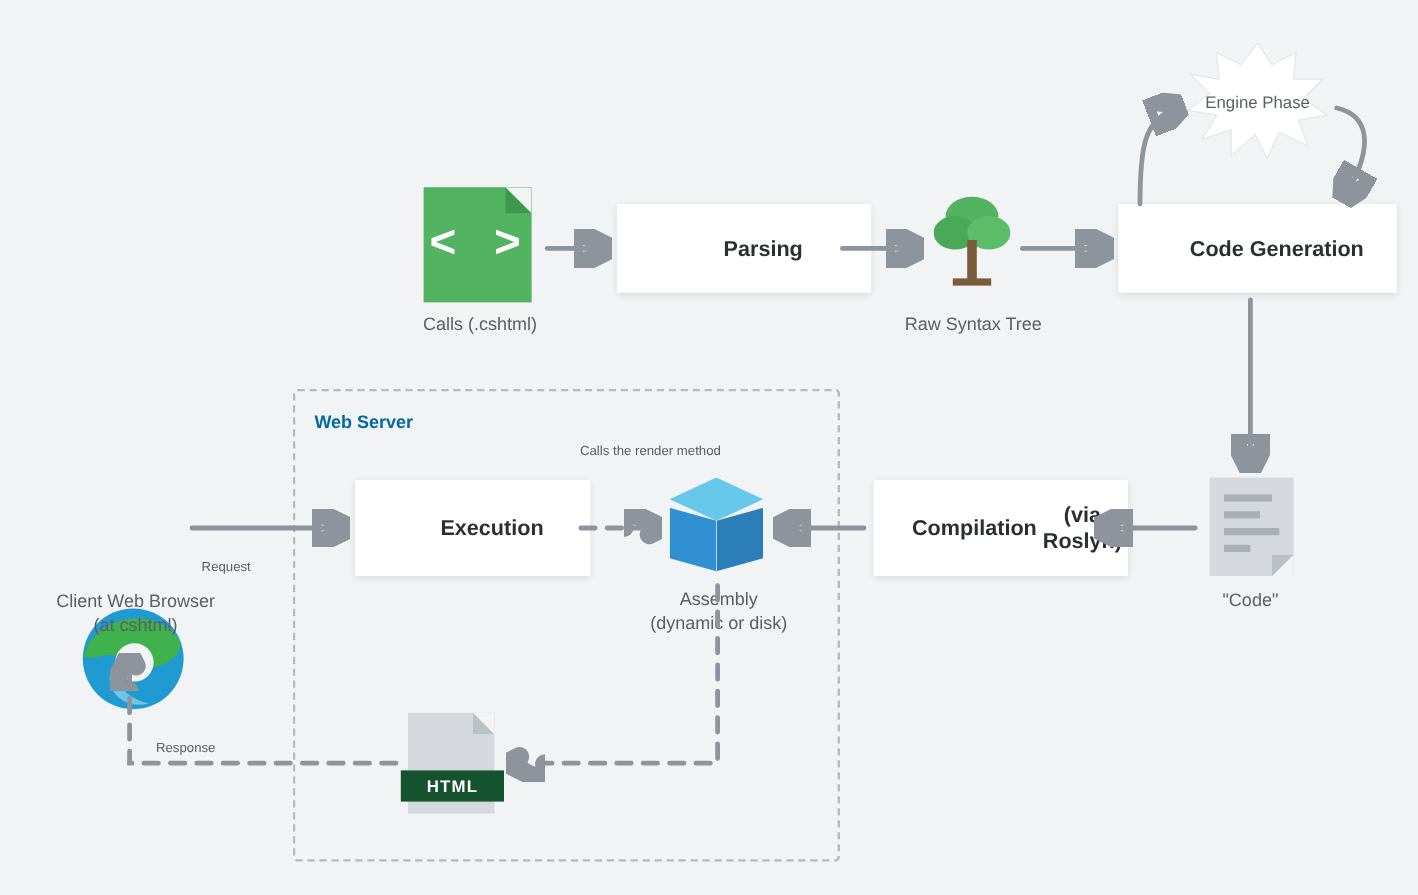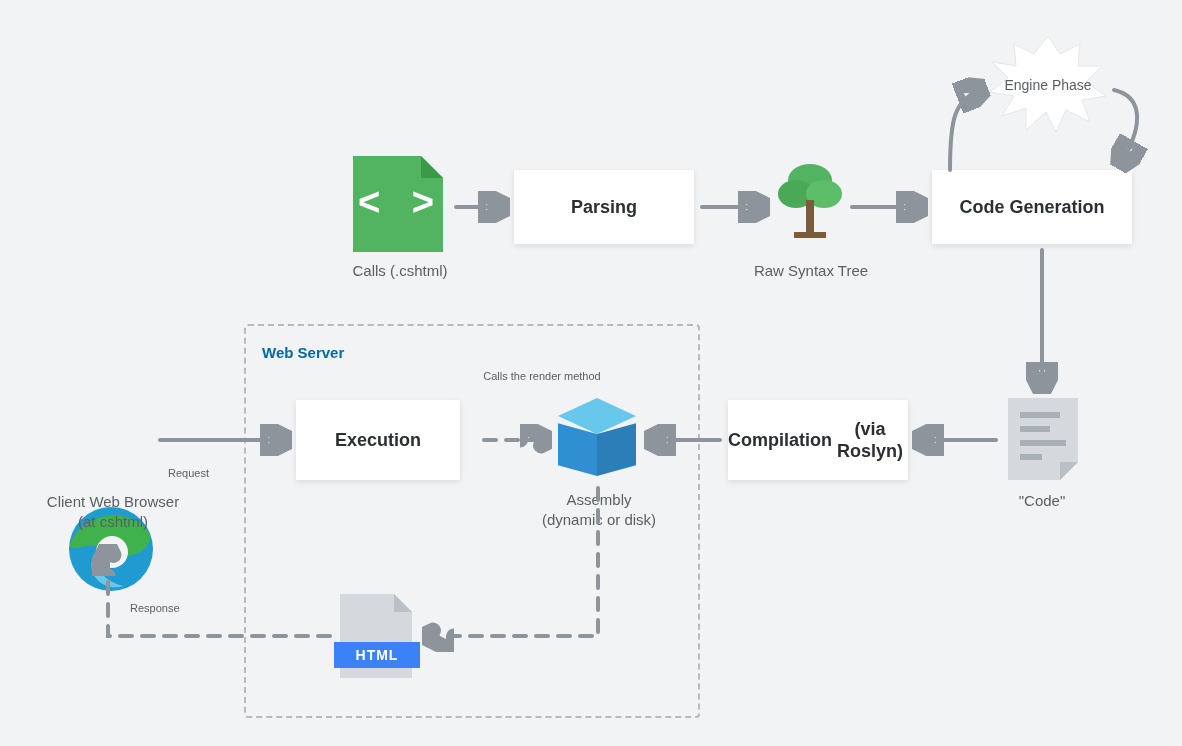--- a/index.html
+++ b/index.html
@@ -26,20 +26,21 @@
     color:var(--ink);
   }
   .abs{position:absolute;}
   
   .stage{
     background:var(--box-bg);
     box-shadow:var(--box-shadow);
     display:flex;align-items:center;justify-content:center;text-align:center;
     font-weight:700;font-size:18px;line-height:1.25;
     color:var(--ink);
+    padding-left:32px;
   }
   .caption{font-size:15px;color:var(--muted);text-align:center;}
   .caption-sm{font-size:11px;color:var(--muted);text-align:center;}
   
   .group{
     border:2px dashed var(--dash);
     border-radius:4px;
     background:transparent;
   }
   .group-label{font-size:15px;font-weight:700;color:#0369a1;}
@@ -71,21 +72,21 @@
   .docfile .fold{position:absolute;bottom:0;right:0;width:18px;height:18px;background:#b9c0c6;clip-path:polygon(0 100%,0 0,100% 0);}
   .docfile .cut{position:absolute;bottom:0;right:0;width:18px;height:18px;background:var(--bg);clip-path:polygon(100% 0,100% 100%,0 100%);}
   .docfile .ln{position:absolute;left:12px;height:6px;background:var(--doc-lines);}
   
   .htmlfile{
     width:72px;height:84px;background:var(--doc);position:relative;
   }
   .htmlfile .fold{position:absolute;top:0;right:0;width:18px;height:18px;background:#b9c0c6;clip-path:polygon(0 0,100% 100%,0 100%);}
   .htmlfile .cut{position:absolute;top:0;right:0;width:18px;height:18px;background:var(--bg);clip-path:polygon(0 0,100% 0,100% 100%);}
   .htmlfile .band{
-    position:absolute;left:-6px;bottom:10px;height:26px;width:86px;background:#3b82f6;
+    position:absolute;left:-6px;bottom:10px;height:26px;width:86px;background:#14532d;
     display:flex;align-items:center;justify-content:center;color:#fff;font-weight:800;font-size:14px;letter-spacing:1px;
   }
   
   .tree svg{display:block;}
   
   .cube{width:78px;height:78px;position:relative;}
   .cube .top{position:absolute;left:0;top:0;width:78px;height:36px;background:var(--blue-lt);clip-path:polygon(50% 0,100% 50%,50% 100%,0 50%);}
   .cube .left{position:absolute;left:0;top:18px;width:39px;height:60px;background:var(--blue);clip-path:polygon(0 12%,100% 30%,100% 100%,0 82%);}
   .cube .right{position:absolute;left:39px;top:18px;width:39px;height:60px;background:var(--blue-dk);clip-path:polygon(0 30%,100% 12%,100% 82%,0 100%);}
   
@@ -227,15 +228,15 @@
   </defs>
 
   <line x1="484" y1="440" x2="544" y2="440" marker-end="url(#ahd)"></line>
 
   <path d="M598 488 L598 636 L430 636" marker-end="url(#ahd)"></path>
 
   <path d="M330 636 L108 636 L108 552" marker-end="url(#ahd)"></path>
 </svg>
 
 <div class="abs caption-sm" style="left:168px;top:420px;margin-top:47px;">Request</div>
-<div class="abs caption-sm" style="left:130px;top:602px;">Response</div>
+<div class="abs caption-sm" style="left:130px;top:618px;">Response</div>
 
 </div>
 
 </body></html>

